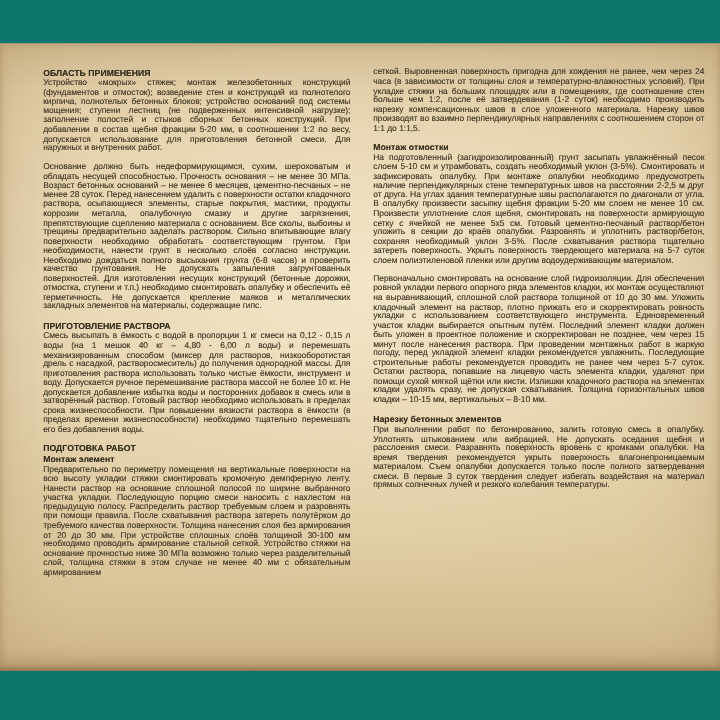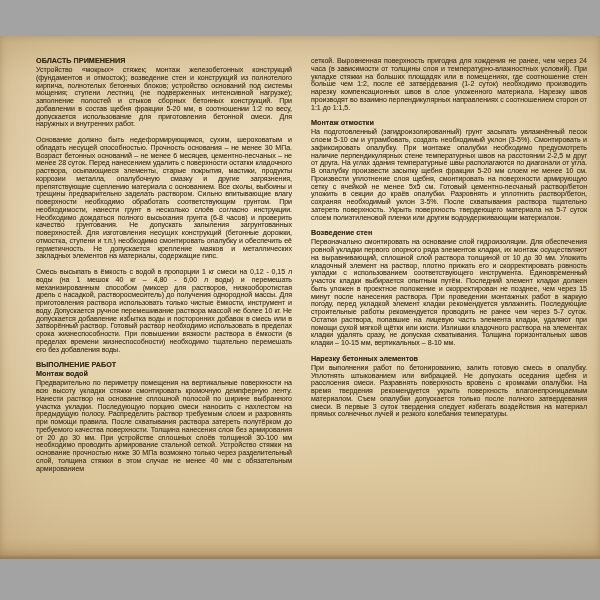--- a/index.html
+++ b/index.html
@@ -8,21 +8,21 @@
     width: 600px;
     height: 600px;
     background: #ffffff;
     overflow: hidden;
     font-family: "Liberation Sans", "DejaVu Sans", sans-serif;
   }
   .photo-frame {
     position: relative;
     width: 600px;
     height: 600px;
-    background: #a3a3a3;
+    background: #0f766e;
   }
   .page {
     position: absolute;
     left: 0;
     top: 36px;
     width: 600px;
     height: 523px;
     background:
       radial-gradient(ellipse 130% 90% at 50% 38%, rgba(255,248,228,0.55) 0%, rgba(233,212,170,0.0) 55%),
       linear-gradient(180deg, #d6bf94 0%, #e0cba2 8%, #e3cfa8 45%, #decaa0 78%, #d7bf94 96%, #c9ad7e 100%);
@@ -92,48 +92,48 @@
 
           <p class="p">Устройство «мокрых» стяжек; монтаж железобетонных конструкций (фундаментов и отмосток); возведение стен и конструкций из полнотелого кирпича, полнотелых бетонных блоков; устройство оснований под системы мощения; ступени лестниц (не подверженных интенсивной нагрузке); заполнение полостей и стыков сборных бетонных конструкций. При добавлении в состав щебня фракции 5-20 мм, в соотношении 1:2 по весу, допускается использование для приготовления бетонной смеси. Для наружных и внутренних работ.</p>
         </div>
 
         <div class="sec">
 
           <p class="p">Основание должно быть недеформирующимся, сухим, шероховатым и обладать несущей способностью. Прочность основания – не менее 30 МПа. Возраст бетонных оснований – не менее 6 месяцев, цементно-песчаных – не менее 28 суток. Перед нанесением удалить с поверхности остатки кладочного раствора, осыпающиеся элементы, старые покрытия, мастики, продукты коррозии металла, опалубочную смазку и другие загрязнения, препятствующие сцеплению материала с основанием. Все сколы, выбоины и трещины предварительно заделать раствором. Сильно впитывающие влагу поверхности необходимо обработать соответствующим грунтом. При необходимости, нанести грунт в несколько слоёв согласно инструкции. Необходимо дождаться полного высыхания грунта (6-8 часов) и проверить качество грунтования. Не допускать запыления загрунтованных поверхностей. Для изготовления несущих конструкций (бетонные дорожки, отмостка, ступени и т.п.) необходимо смонтировать опалубку и обеспечить её герметичность. Не допускается крепление маяков и металлических закладных элементов на материалы, содержащие гипс.</p>
         </div>
 
         <div class="sec">
+          <h2 class="h">ПРИГОТОВЛЕНИЕ РАСТВОРА</h2>
 
           <p class="p">Смесь высыпать в ёмкость с водой в пропорции 1 кг смеси на 0,12 - 0,15 л воды (на 1 мешок 40 кг – 4,80 - 6,00 л воды) и перемешать механизированным способом (миксер для растворов, низкооборотистая дрель с насадкой, растворосмеситель) до получения однородной массы. Для приготовления раствора использовать только чистые ёмкости, инструмент и воду. Допускается ручное перемешивание раствора массой не более 10 кг. Не допускается добавление избытка воды и посторонних добавок в смесь или в затворённый раствор. Готовый раствор необходимо использовать в пределах срока жизнеспособности. При повышении вязкости раствора в ёмкости (в пределах времени жизнеспособности) необходимо тщательно перемешать его без добавления воды.</p>
         </div>
 
         <div class="sec">
-          <h2 class="h">ВЫПОЛНЕНИЕ РАБОТ</h2>
-          <h3 class="sh">Монтаж водой</h3>
+          <h2 class="h">ПОДГОТОВКА РАБОТ</h2>
+          <h3 class="sh">Монтаж элемент</h3>
           <p class="p">Предварительно по периметру помещения на вертикальные поверхности на всю высоту укладки стяжки смонтировать кромочную демпферную ленту. Нанести раствор на основание сплошной полосой по ширине выбранного участка укладки. Последующую порцию смеси наносить с нахлестом на предыдущую полосу. Распределить раствор требуемым слоем и разровнять при помощи правила. После схватывания раствора затереть полутёрком до требуемого качества поверхности. Толщина нанесения слоя без армирования от 20 до 30 мм. При устройстве сплошных слоёв толщиной 30-100 мм необходимо проводить армирование стальной сеткой. Устройство стяжки на основание прочностью ниже 30 МПа возможно только через разделительный слой, толщина стяжки в этом случае не менее 40 мм с обязательным армированием</p>
         </div>
 
       </div>
 
       <div class="col col-right">
 
         <div class="sec">
 
           <p class="p">сеткой. Выровненная поверхность пригодна для хождения не ранее, чем через 24 часа (в зависимости от толщины слоя и температурно-влажностных условий). При укладке стяжки на больших площадях или в помещениях, где соотношение стен больше чем 1:2, после её затвердевания (1-2 суток) необходимо производить нарезку компенсационных швов в слое уложенного материала. Нарезку швов производят во взаимно перпендикулярных направлениях с соотношением сторон от 1:1 до 1:1,5.</p>
         </div>
 
         <div class="sec">
 
           <h3 class="sh">Монтаж отмостки</h3>
           <p class="p">На подготовленный (загидроизолированный) грунт засыпать увлажнённый песок слоем 5-10 см и утрамбовать, создать необходимый уклон (3-5%). Смонтировать и зафиксировать опалубку. При монтаже опалубки необходимо предусмотреть наличие перпендикулярных стене температурных швов на расстоянии 2-2,5 м друг от друга. На углах здания температурные швы располагаются по диагонали от угла. В опалубку произвести засыпку щебня фракции 5-20 мм слоем не менее 10 см. Произвести уплотнение слоя щебня, смонтировать на поверхности армирующую сетку с ячейкой не менее 5x5 см. Готовый цементно-песчаный раствор/бетон уложить в секции до краёв опалубки. Разровнять и уплотнить раствор/бетон, сохраняя необходимый уклон 3-5%. После схватывания раствора тщательно затереть поверхность. Укрыть поверхность твердеющего материала на 5-7 суток слоем полиэтиленовой пленки или другим водоудерживающим материалом.</p>
         </div>
 
         <div class="sec">
 
-          <h3 class="sh">Возведение стен</h3>
           <p class="p">Первоначально смонтировать на основание слой гидроизоляции. Для обеспечения ровной укладки первого опорного ряда элементов кладки, их монтаж осуществляют на выравнивающий, сплошной слой раствора толщиной от 10 до 30 мм. Уложить кладочный элемент на раствор, плотно прижать его и скорректировать ровность укладки с использованием соответствующего инструмента. Единовременный участок кладки выбирается опытным путём. Последний элемент кладки должен быть уложен в проектное положение и скорректирован не позднее, чем через 15 минут после нанесения раствора. При проведении монтажных работ в жаркую погоду, перед укладкой элемент кладки рекомендуется увлажнить. Последующие строительные работы рекомендуется проводить не ранее чем через 5-7 суток. Остатки раствора, попавшие на лицевую часть элемента кладки, удаляют при помощи сухой мягкой щётки или кисти. Излишки кладочного раствора на элементах кладки удалять сразу, не допуская схватывания. Толщина горизонтальных швов кладки – 10-15 мм, вертикальных – 8-10 мм.</p>
         </div>
 
         <div class="sec">
 
           <h3 class="sh">Нарезку бетонных элементов</h3>
           <p class="p">При выполнении работ по бетонированию, залить готовую смесь в опалубку. Уплотнять штыкованием или вибрацией. Не допускать оседания щебня и расслоения смеси. Разравнять поверхность вровень с кромками опалубки. На время твердения рекомендуется укрыть поверхность влагонепроницаемым материалом. Съем опалубки допускается только после полного затвердевания смеси. В первые 3 суток твердения следует избегать воздействия на материал прямых солнечных лучей и резкого колебания температуры.</p>
         </div>
 
       </div>

